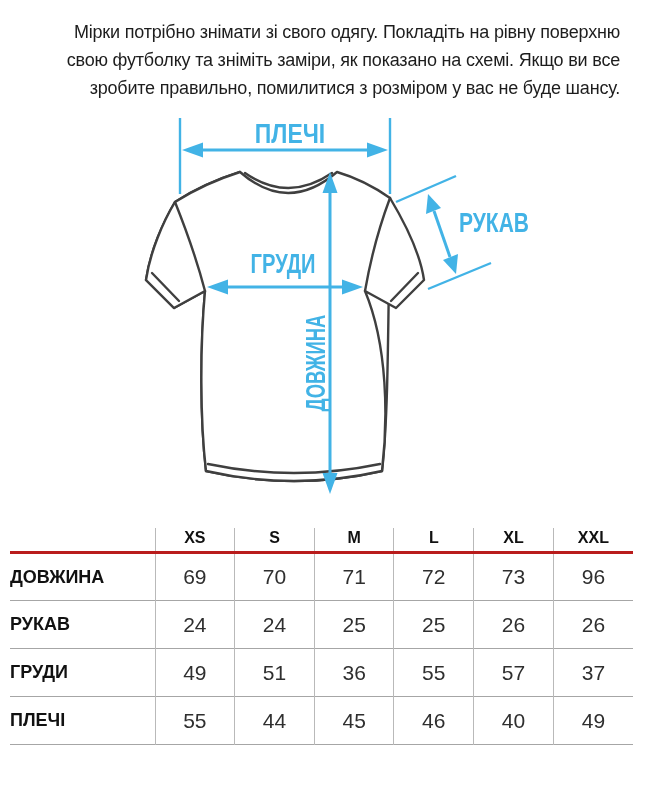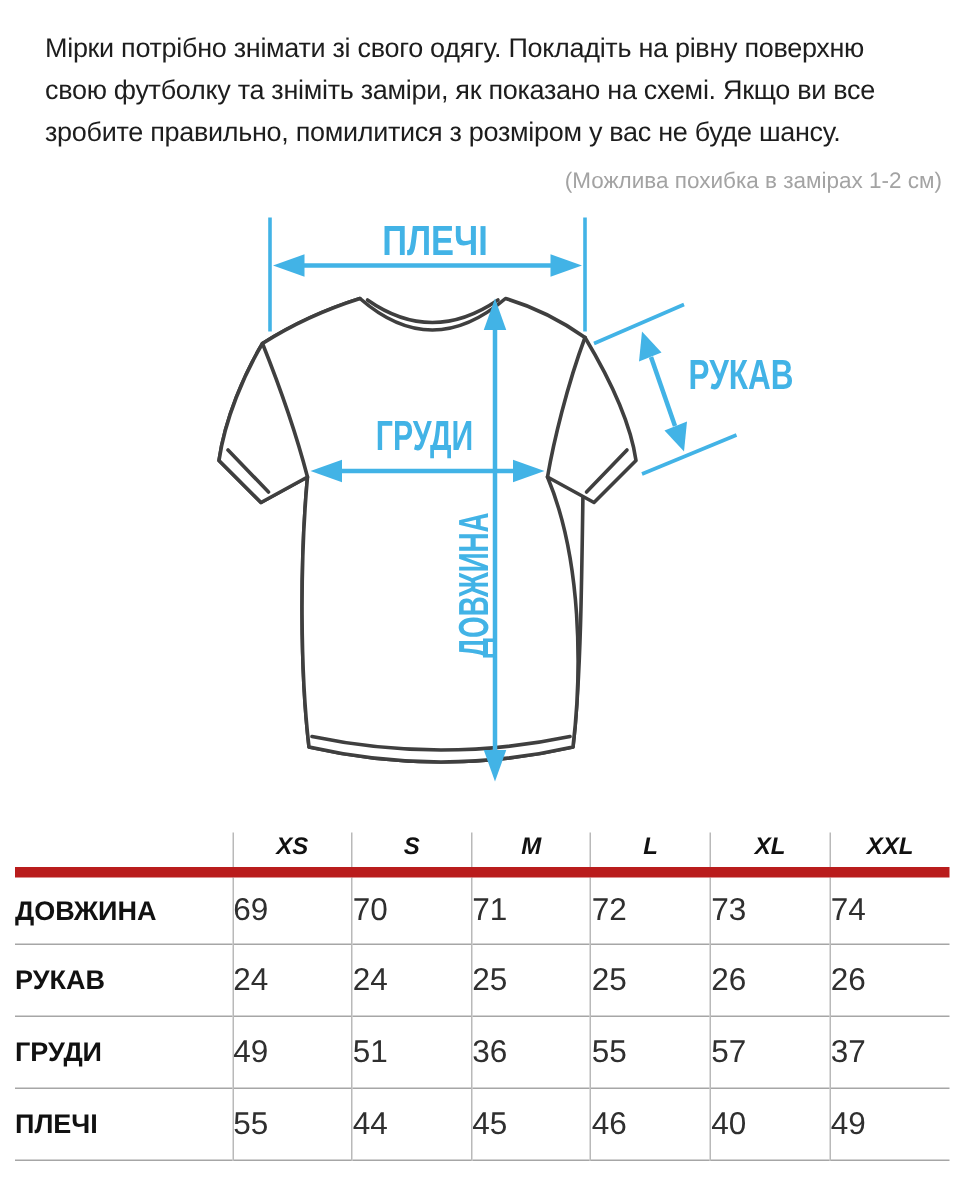--- a/index.html
+++ b/index.html
@@ -3,62 +3,61 @@
 <meta charset="utf-8">
 <style>
   html,body { margin:0; padding:0; }
   body {
     width:650px; height:800px; background:#ffffff; overflow:hidden;
     font-family:"Liberation Sans", sans-serif;
     -webkit-font-smoothing:antialiased;
   }
   .intro {
     margin:18px 30px 0;
-    text-align:left;
+    text-align:right;
     font-size:18px; line-height:28px; letter-spacing:-0.2px;
     color:#1d1d1d;
     white-space:pre-line;
   }
   .note {
     margin:10px 22px 0 0;
     text-align:right;
     font-size:15px; color:#a3a3a3;
   }
   .diagram { margin-top:8px; height:416px; position:relative; }
   .diagram svg { display:block; }
 
   table.sizes {
     border-collapse:collapse; table-layout:fixed;
     width:623px; margin:2px 0 0 10px;
   }
   .sizes th, .sizes td { border-left:1px solid #b9b9b9; padding:0; }
   .sizes tr > *:first-child { border-left:none; }
-  .sizes thead tr { border-bottom:7px solid #b91c1c;font-style:italic; }
+  .sizes thead tr { border-bottom:3px solid #b91c1c; }
   .sizes tbody tr { border-bottom:1px solid #a6a6a6; height:48px; }
   .sizes thead th {
     font-size:16px; font-weight:bold; color:#111;
     padding:1px 0 4px; text-align:center;
   }
   .sizes th.rowlabel {
     text-align:left; font-size:18px; font-weight:bold; color:#111;
   }
   .sizes td {
-    font-size:21px; font-weight:400; color:#2f2f2f;
+    text-align:center; font-size:21px; font-weight:400; color:#2f2f2f;
   }
 </style>
 </head>
 <body>
 
 <div class="page">
 
   <p class="intro">Мірки потрібно знімати зі свого одягу. Покладіть на рівну поверхню
 свою футболку та зніміть заміри, як показано на схемі. Якщо ви все
 зробите правильно, помилитися з розміром у вас не буде шансу.</p>
 
-  <p class="note">(Можлива похибка в замірах 1-2 см)</p>
 
   <div class="diagram">
     <svg width="650" height="416" viewBox="0 0 650 416" xmlns="http://www.w3.org/2000/svg">
 
       <g fill="none" stroke="#3f3f3f" stroke-width="2.4" stroke-linejoin="round" stroke-linecap="round">
         <path fill="#ffffff" d="
           M 240 62
           C 221 68, 197 78, 175 92
           C 163 112, 150 142, 146 170
           L 174 198
@@ -154,21 +153,21 @@
         </tr>
     </thead>
     <tbody>
         <tr>
           <th class="rowlabel">ДОВЖИНА</th>
           <td>69</td>
           <td>70</td>
           <td>71</td>
           <td>72</td>
           <td>73</td>
-          <td>74</td>
+          <td>96</td>
         </tr>
         <tr>
           <th class="rowlabel">РУКАВ</th>
           <td>24</td>
           <td>24</td>
           <td>25</td>
           <td>25</td>
           <td>26</td>
           <td>26</td>
         </tr>

